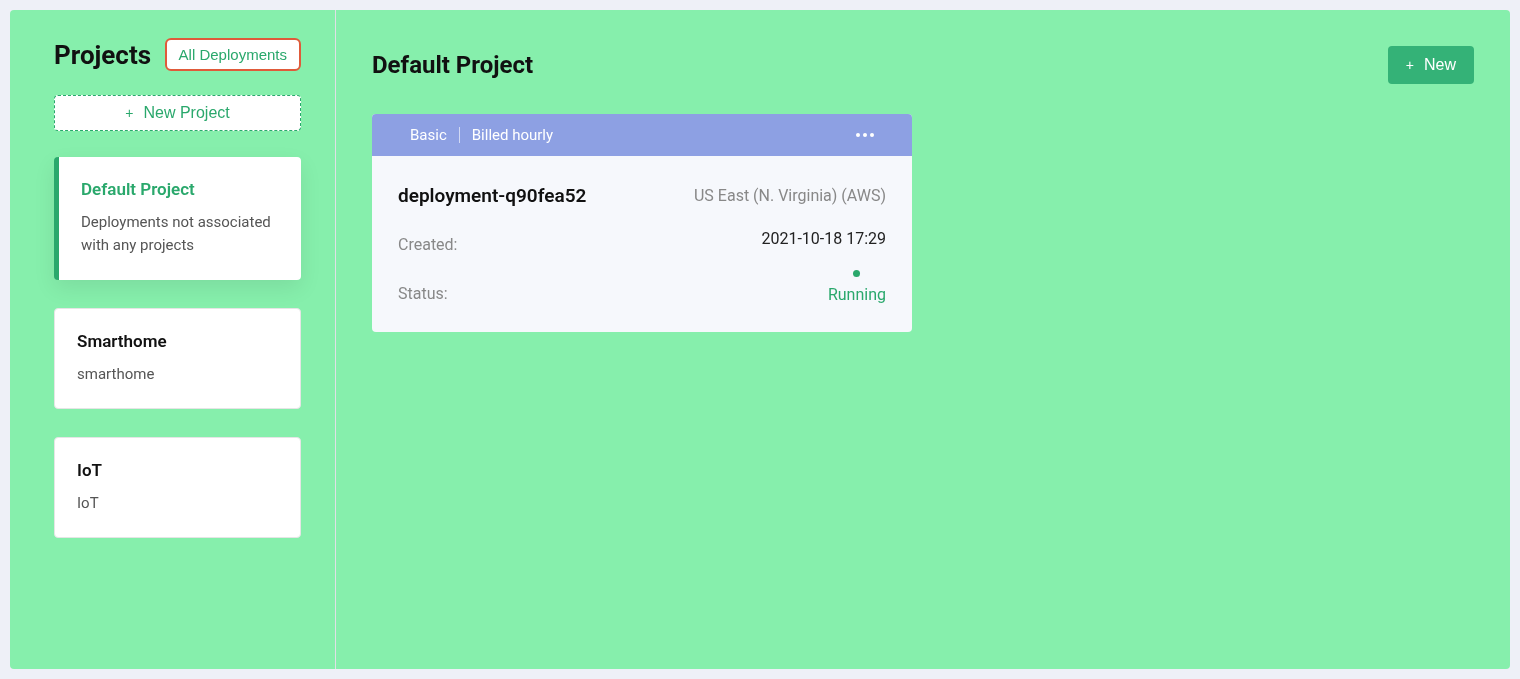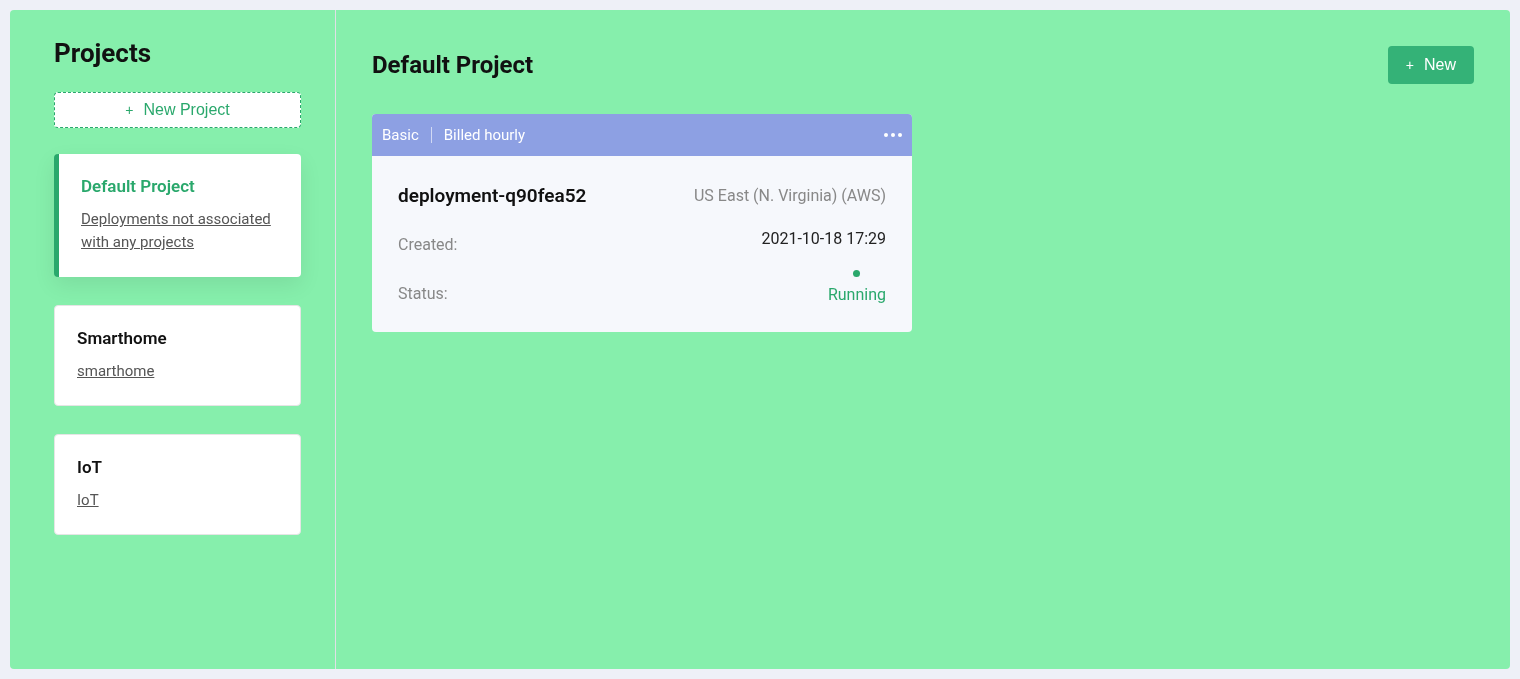--- a/index.html
+++ b/index.html
@@ -77,21 +77,20 @@
   .project-name {
     font-size: 17px;
     font-weight: 600;
     color: #111;
     margin-bottom: 12px;
   }
   .project-desc {
     font-size: 15px;
     color: #555;
     line-height: 1.55;
-    text-decoration: underline;
   }
   .main {
     flex: 1;
     padding: 36px 36px 36px 36px;
   }
   .main-header {
     display: flex;
     align-items: center;
     justify-content: space-between;
     margin-bottom: 30px;
@@ -115,21 +114,21 @@
   }
   .deployment-card {
     width: 540px;
     background: #f6f8fc;
     border-radius: 4px;
     overflow: hidden;
   }
   .dep-header {
     background: #8da0e3;
     color: #fff;
-    padding: 12px 10px;
+    padding: 12px 38px;
     display: flex;
     align-items: center;
     justify-content: space-between;
     font-size: 15px;
   }
   .dep-header-left { display: flex; align-items: center; gap: 12px; }
   .dep-divider { width:1px; height:16px; background: rgba(255,255,255,0.6); }
   .more-icon { display:flex; gap:3px; cursor:pointer; }
   .more-icon span { width:4px; height:4px; border-radius:50%; background:#fff; }
   .dep-body { padding: 28px 26px 28px 26px; }
@@ -149,20 +148,21 @@
   .status-dot { width:7px; height:7px; border-radius:50%; background:#2aa86c; }
   .status-text { color:#2aa86c; }
 </style>
 </head>
 <body>
 
 <div class="panel">
   <aside class="sidebar">
     <div class="sidebar-header">
       <h1 class="projects-title">Projects</h1>
+      <button class="all-deployments-btn">All Deployments</button>
     </div>
 
     <button class="new-project-btn">
       <span class="plus">+</span>
       <span>New Project</span>
     </button>
 
     <div class="project-card active">
       <div class="project-name">Default Project</div>
       <div class="project-desc">Deployments not associated with any projects</div>

